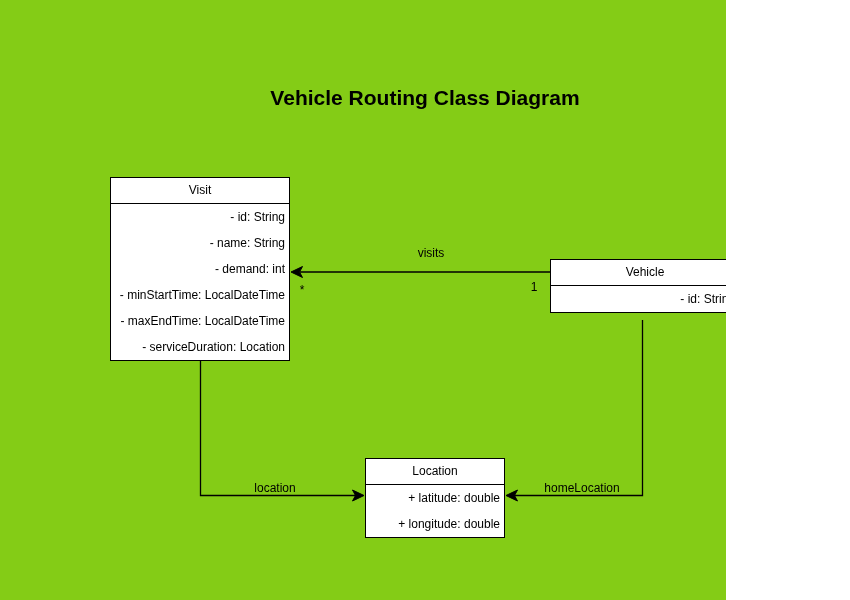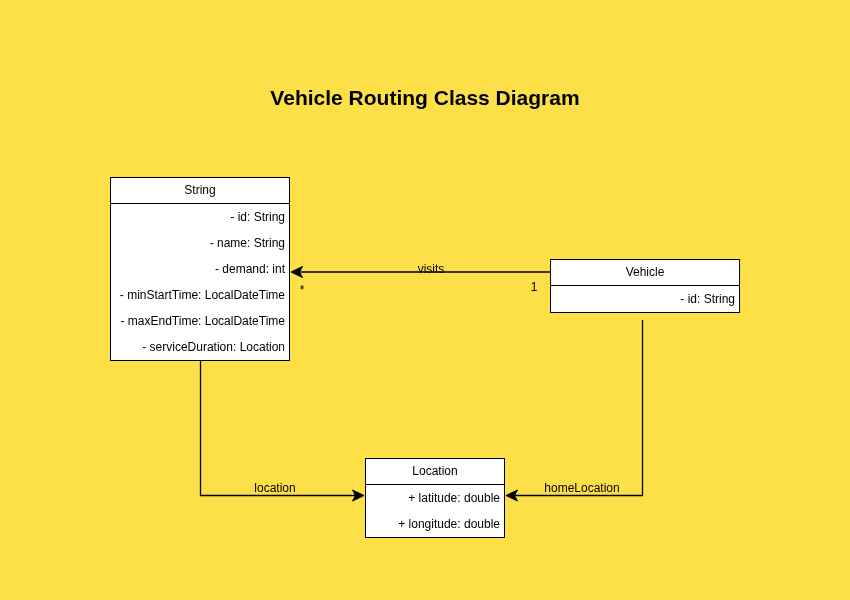--- a/index.html
+++ b/index.html
@@ -3,23 +3,23 @@
 <meta charset="utf-8">
 <style>
   html, body {
     margin: 0;
     padding: 0;
     background: #ffffff;
     font-family: "Liberation Sans", sans-serif;
   }
   .canvas {
     position: relative;
-    width: 850px;
+    width: 726px;
     height: 600px;
-    background: #fde047;
+    background: #84cc16;
     overflow: hidden;
     text-decoration: underline;
   }
   .diagram-title {
     position: absolute;
     left: 0;
     top: 85px;
     width: 850px;
     text-align: center;
     font-size: 21px;
@@ -81,39 +81,39 @@
     <polygon points="291,272 302.5,266.5 299.5,272 302.5,277.5" fill="#000000" stroke="#000000" stroke-width="1"></polygon>
 
     <path d="M200.5,360 V495.5 H356" stroke="#000000" stroke-width="1.3" fill="none"></path>
     <polygon points="364,495.5 352.5,490 355.5,495.5 352.5,501" fill="#000000" stroke="#000000" stroke-width="1"></polygon>
 
     <path d="M642.5,320 V495.5 H514" stroke="#000000" stroke-width="1.3" fill="none"></path>
     <polygon points="506,495.5 517.5,490 514.5,495.5 517.5,501" fill="#000000" stroke="#000000" stroke-width="1"></polygon>
   </svg>
 
   <div class="class-box" style="left:110px; top:177px; width:178px;">
-    <div class="class-header">String</div>
+    <div class="class-header">Visit</div>
     <div class="class-row">- id: String</div>
     <div class="class-row">- name: String</div>
     <div class="class-row">- demand: int</div>
     <div class="class-row">- minStartTime: LocalDateTime</div>
     <div class="class-row">- maxEndTime: LocalDateTime</div>
     <div class="class-row">- serviceDuration: Location</div>
   </div>
 
   <div class="class-box" style="left:550px; top:216px; width:188px;margin-top:43px;">
     <div class="class-header">Vehicle</div>
     <div class="class-row">- id: String</div>
   </div>
 
   <div class="class-box" style="left:365px; top:458px; width:138px;">
     <div class="class-header">Location</div>
     <div class="class-row">+ latitude: double</div>
     <div class="class-row">+ longitude: double</div>
   </div>
 
-  <div class="edge-label" style="left:400px; top:262px; width:62px;">visits</div>
+  <div class="edge-label" style="left:400px; top:246px; width:62px;">visits</div>
   <div class="edge-label" style="left:295px; top:283px; width:14px;">*</div>
   <div class="edge-label" style="left:526px; top:280px; width:16px;">1</div>
   <div class="edge-label" style="left:245px; top:481px; width:60px;">location</div>
   <div class="edge-label" style="left:542px; top:481px; width:80px;">homeLocation</div>
 
 </div>
 
 </body></html>

